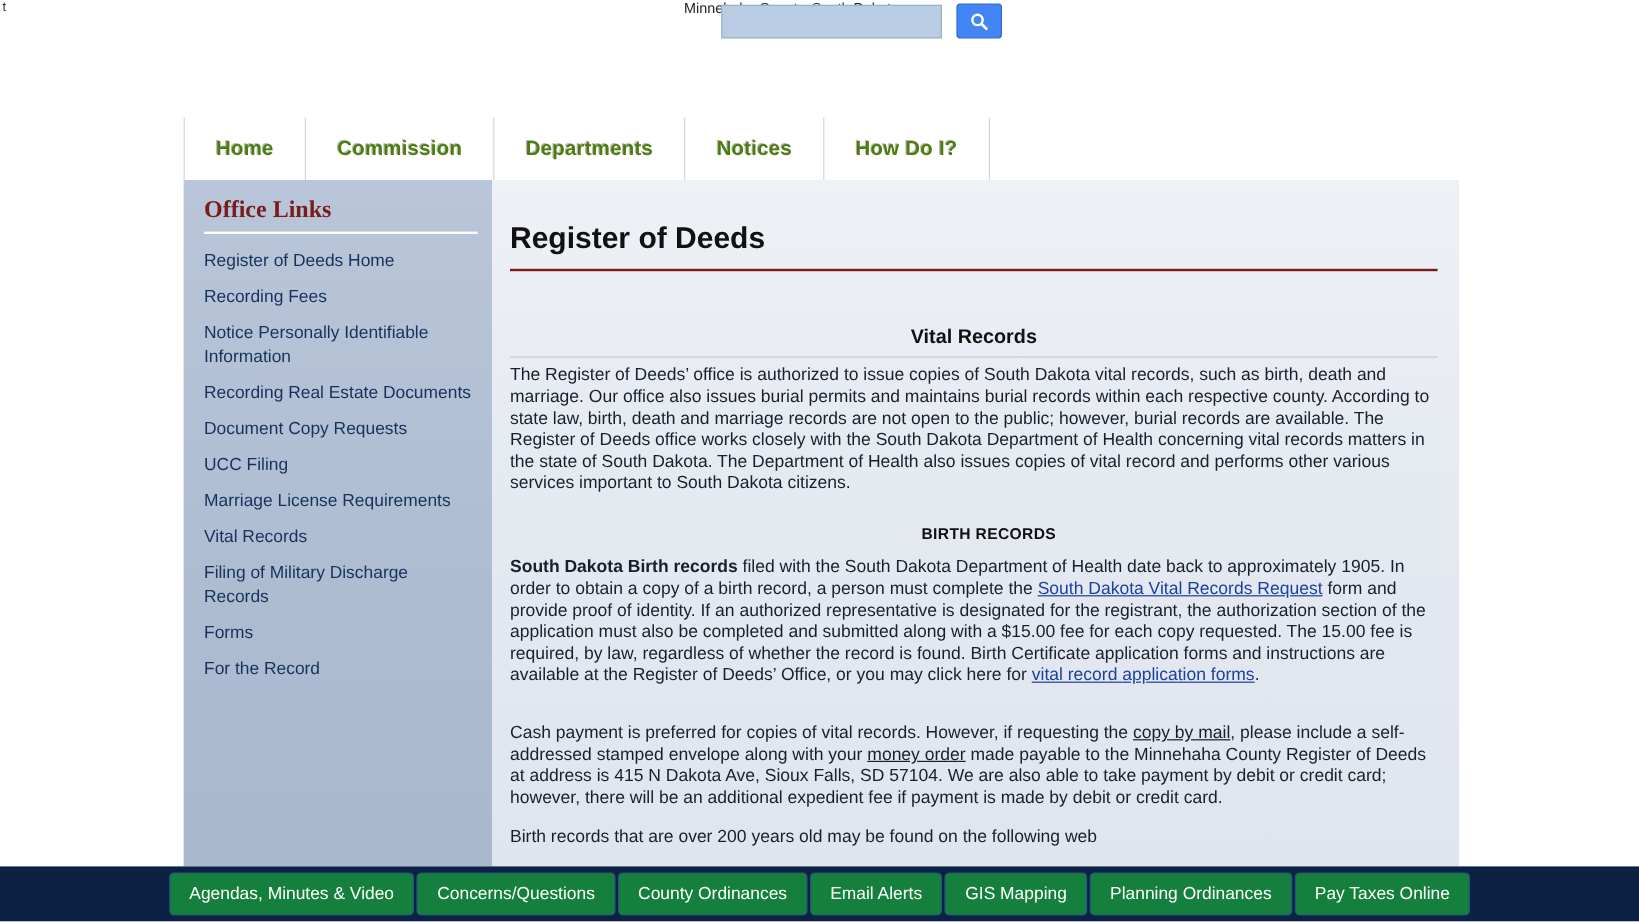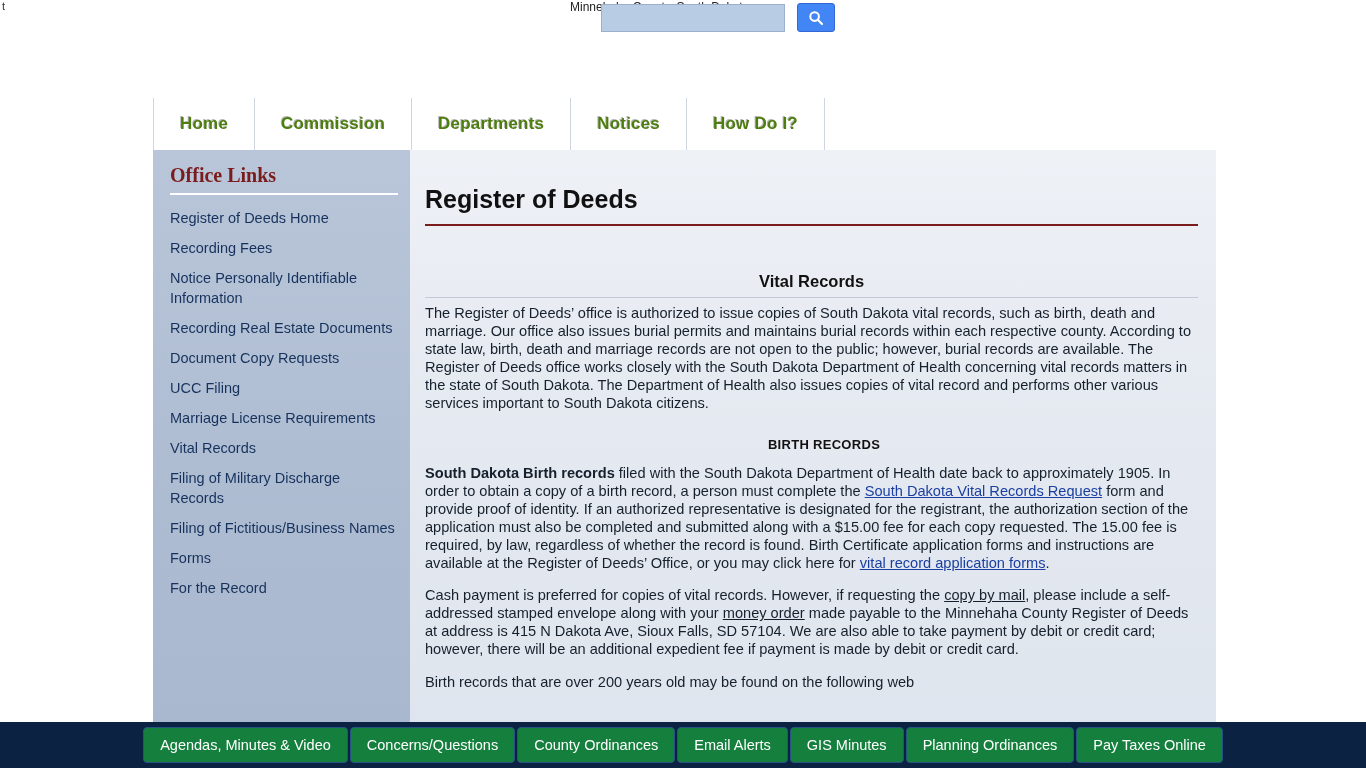--- a/index.html
+++ b/index.html
@@ -170,21 +170,21 @@
     letter-spacing: 0.3px;
     padding-left: 22px;
   }
   .para {
     font-size: 14.6px;
     color: #16202c;
     line-height: 1.24;
     margin: 0 18px 0 15px;
     text-align: left;
   }
-  .para + .para { margin-top: 14px; }
+  .para + .para { margin-top: 30px; }
   .para b { font-weight: bold; }
   .lnk {
     color: #1a3fa0;
     text-decoration: underline;
     cursor: pointer;
   }
   .uline { text-decoration: underline; }
 
   
   .bottombar {
@@ -246,21 +246,20 @@
     <div class="sidebar-rule"></div>
     <span class="side-link">Register of Deeds Home</span>
     <span class="side-link">Recording Fees</span>
     <span class="side-link">Notice Personally Identifiable Information</span>
     <span class="side-link">Recording Real Estate Documents</span>
     <span class="side-link">Document Copy Requests</span>
     <span class="side-link">UCC Filing</span>
     <span class="side-link">Marriage License Requirements</span>
     <span class="side-link">Vital Records</span>
     <span class="side-link">Filing of Military Discharge Records</span>
-    <span class="side-link">Filing of Fictitious/Business Names</span>
     <span class="side-link">Forms</span>
     <span class="side-link">For the Record</span>
   </div>
 
   <div class="content">
     <div class="page-title">Register of Deeds</div>
     <div class="title-rule"></div>
 
     <div class="section-head">Vital Records</div>
 
@@ -273,18 +272,18 @@
     <div class="para"><span>Cash payment is preferred for copies of vital records. However, if requesting the </span><span class="uline">copy by mail</span><span>, please include a self-addressed stamped envelope along with your </span><span class="uline">money order</span><span> made payable to the Minnehaha County Register of Deeds at address is 415 N Dakota Ave, Sioux Falls, SD 57104. We are also able to take payment by debit or credit card; however, there will be an additional expedient fee if payment is made by debit or credit card.</span></div>
 
     <div class="para" style="margin-top:14px;">Birth records that are over 200 years old may be found on the following web</div>
   </div>
 
   <div class="bottombar">
     <div class="bottom-btn">Agendas, Minutes &amp; Video</div>
     <div class="bottom-btn">Concerns/Questions</div>
     <div class="bottom-btn">County Ordinances</div>
     <div class="bottom-btn">Email Alerts</div>
-    <div class="bottom-btn">GIS Minutes</div>
+    <div class="bottom-btn">GIS Mapping</div>
     <div class="bottom-btn">Planning Ordinances</div>
     <div class="bottom-btn">Pay Taxes Online</div>
   </div>
 
 </div>
 
 </body></html>

